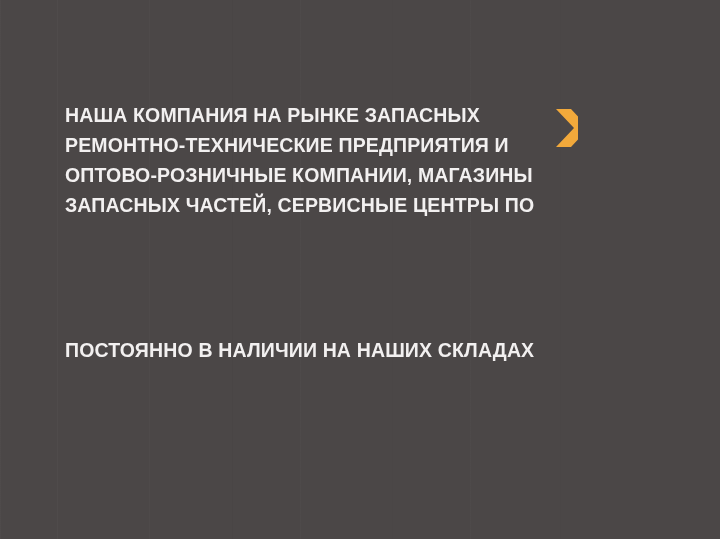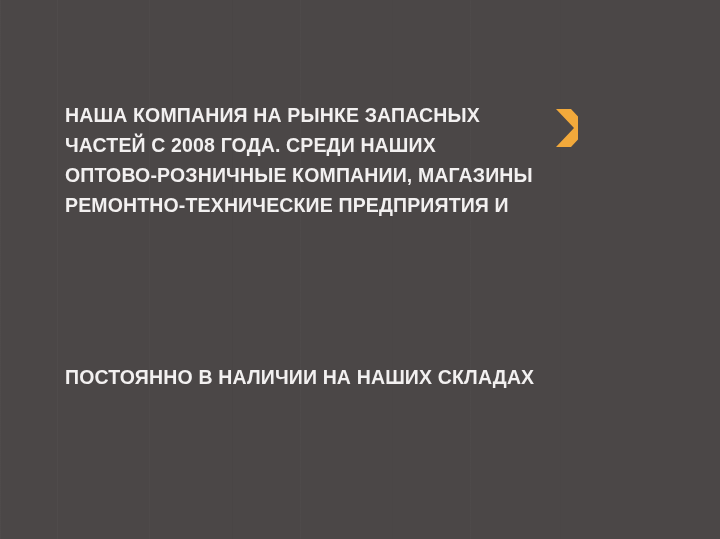--- a/index.html
+++ b/index.html
@@ -44,21 +44,21 @@
     height: 38px;
     display: block;
   }
 
   
   .text-block {
     position: absolute;
     left: 65px;
   }
   #paragraph-1 { top: 100px; }
-  #paragraph-2 { top: 362px; }
+  #paragraph-2 { top: 335px; }
 
   .text-line {
     display: block;
     color: #f2f0f0;
     font-family: "Liberation Sans", sans-serif;
     font-weight: bold;
     font-size: 19.5px;
     line-height: 30px;
     letter-spacing: 0.15px;
     white-space: nowrap;
@@ -111,23 +111,23 @@
       <polygon points="0,0 15,0 33,19 15,38 0,38 18,19"></polygon>
       <polygon points="33,0 48,0 66,19 48,38 33,38 51,19"></polygon>
       <polygon points="66,0 81,0 99,19 81,38 66,38 84,19"></polygon>
       <polygon points="99,0 114,0 132,19 114,38 99,38 117,19"></polygon>
       <polygon points="132,0 147,0 165,19 147,38 132,38 150,19"></polygon>
     </g>
   </svg>
 
   <div class="text-block" id="paragraph-1">
     <span class="text-line">НАША КОМПАНИЯ НА РЫНКЕ ЗАПАСНЫХ</span>
-    <span class="text-line">ЧАСТЕЙ С 2008 ГОДА. СРЕДИ НАШИХ</span>
+    <span class="text-line">РЕМОНТНО-ТЕХНИЧЕСКИЕ ПРЕДПРИЯТИЯ И</span>
     <span class="text-line">ОПТОВО-РОЗНИЧНЫЕ КОМПАНИИ, МАГАЗИНЫ</span>
-    <span class="text-line">РЕМОНТНО-ТЕХНИЧЕСКИЕ ПРЕДПРИЯТИЯ И</span>
+    <span class="text-line">ЗАПАСНЫХ ЧАСТЕЙ, СЕРВИСНЫЕ ЦЕНТРЫ ПО</span>
   </div>
 
   <div class="text-block" id="paragraph-2">
     <span class="text-line">ПОСТОЯННО В НАЛИЧИИ НА НАШИХ СКЛАДАХ</span>
   </div>
 
   <div id="avito-watermark">
     <div id="avito-dots">
       <span class="dot" id="avito-dot-tl"></span>
       <span class="dot" id="avito-dot-tr"></span>

